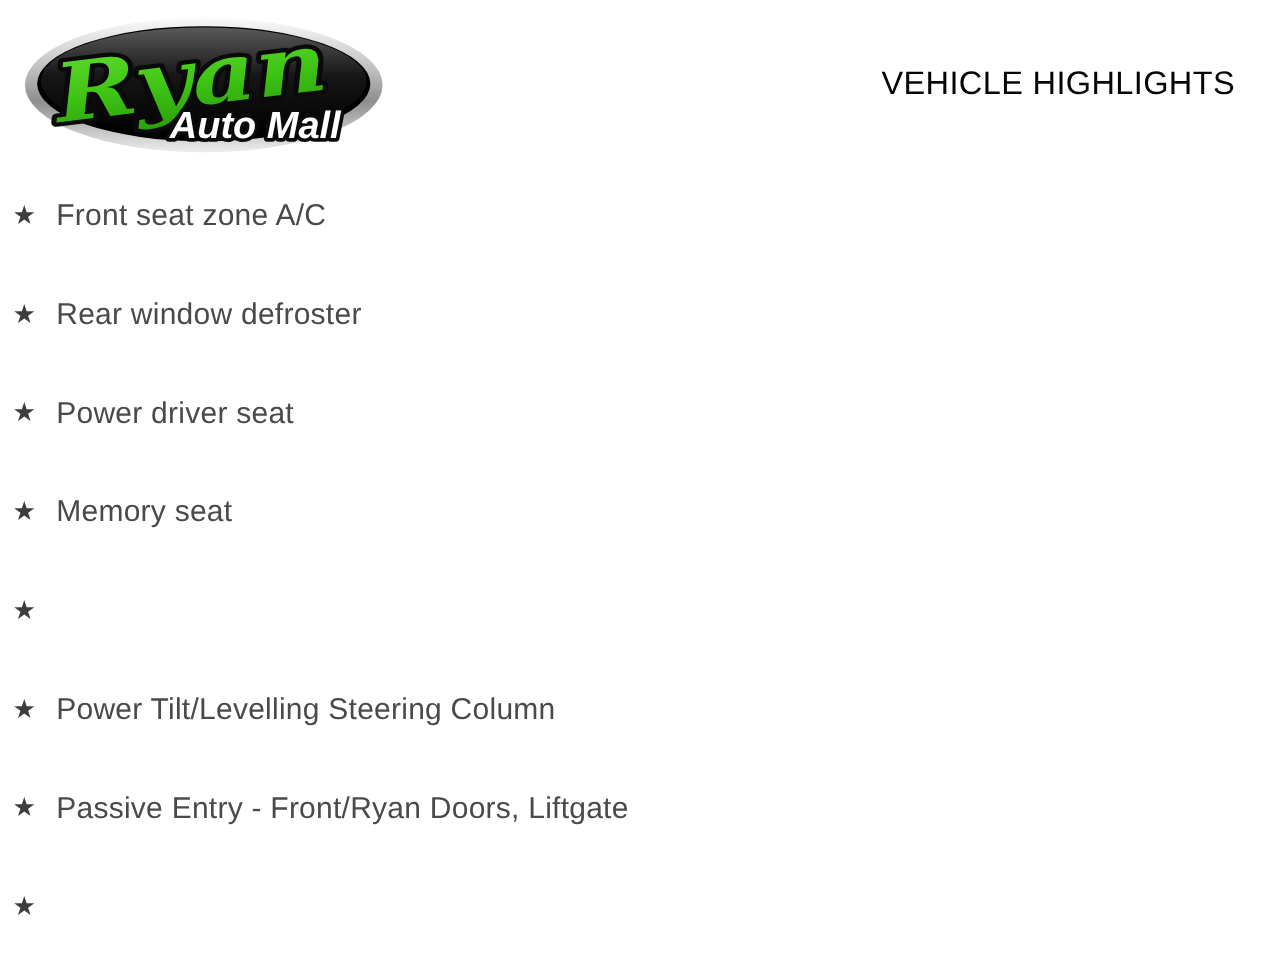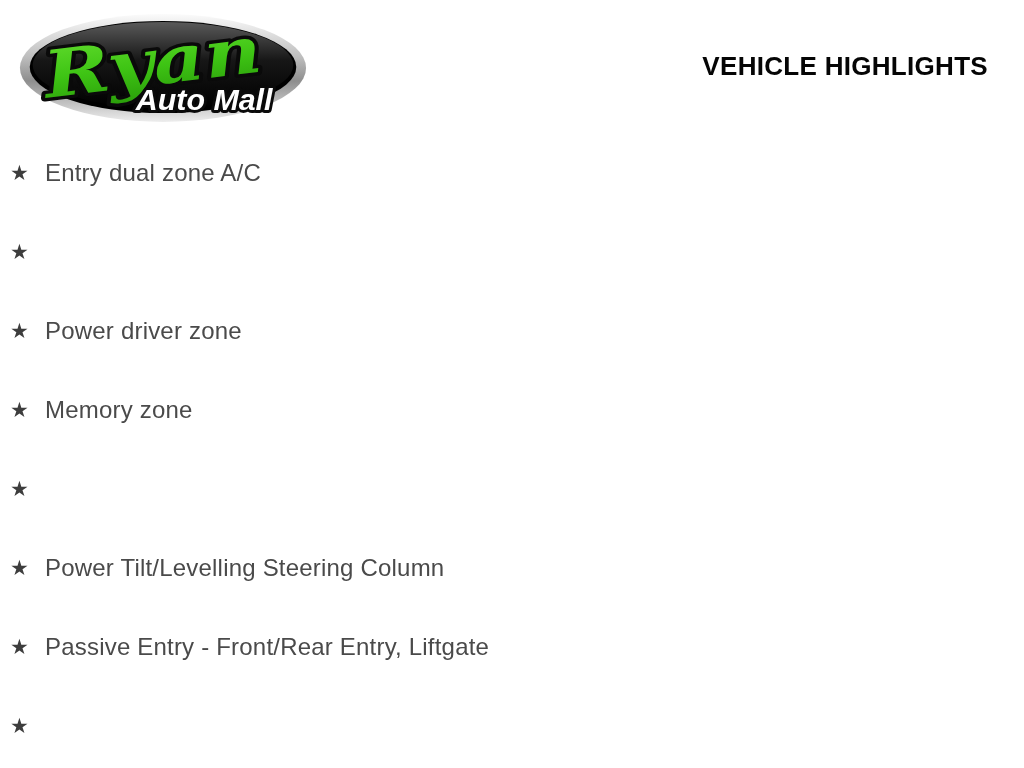--- a/index.html
+++ b/index.html
@@ -22,21 +22,21 @@
     top: 8px;
     left: 16px;
     width: 294px;
     height: 118px;
   }
   .page-title {
     position: absolute;
     top: 51px;
     right: 36px;
     font-size: 26px;
-    font-weight: bold;
+    font-weight: normal;
     color: #050505;
     letter-spacing: 0.3px;
     white-space: nowrap;
   }
   .highlight-list {
     position: absolute;
     top: 133px;
     left: 0;
     width: 1024px;
     list-style: none;
@@ -101,47 +101,48 @@
     </svg>
   </div>
 
   <div class="page-title">VEHICLE HIGHLIGHTS</div>
 </div>
 
 <ul class="highlight-list">
 
     <li class="highlight-item">
       <span class="star">★</span>
-      <span class="item-text">Entry dual zone A/C</span>
+      <span class="item-text">Front seat zone A/C</span>
     </li>
 
     <li class="highlight-item">
       <span class="star">★</span>
+      <span class="item-text">Rear window defroster</span>
     </li>
 
     <li class="highlight-item">
       <span class="star">★</span>
-      <span class="item-text">Power driver zone</span>
+      <span class="item-text">Power driver seat</span>
     </li>
 
     <li class="highlight-item">
       <span class="star">★</span>
-      <span class="item-text">Memory zone</span>
+      <span class="item-text">Memory seat</span>
     </li>
 
     <li class="highlight-item">
       <span class="star">★</span>
     </li>
 
     <li class="highlight-item">
       <span class="star">★</span>
       <span class="item-text">Power Tilt/Levelling Steering Column</span>
     </li>
 
     <li class="highlight-item">
       <span class="star">★</span>
-      <span class="item-text">Passive Entry - Front/Rear Entry, Liftgate</span>
+      <span class="item-text">Passive Entry - Front/Ryan Doors, Liftgate</span>
     </li>
 
     <li class="highlight-item">
       <span class="star">★</span>
     </li>
   </ul>
 
 </body></html>

